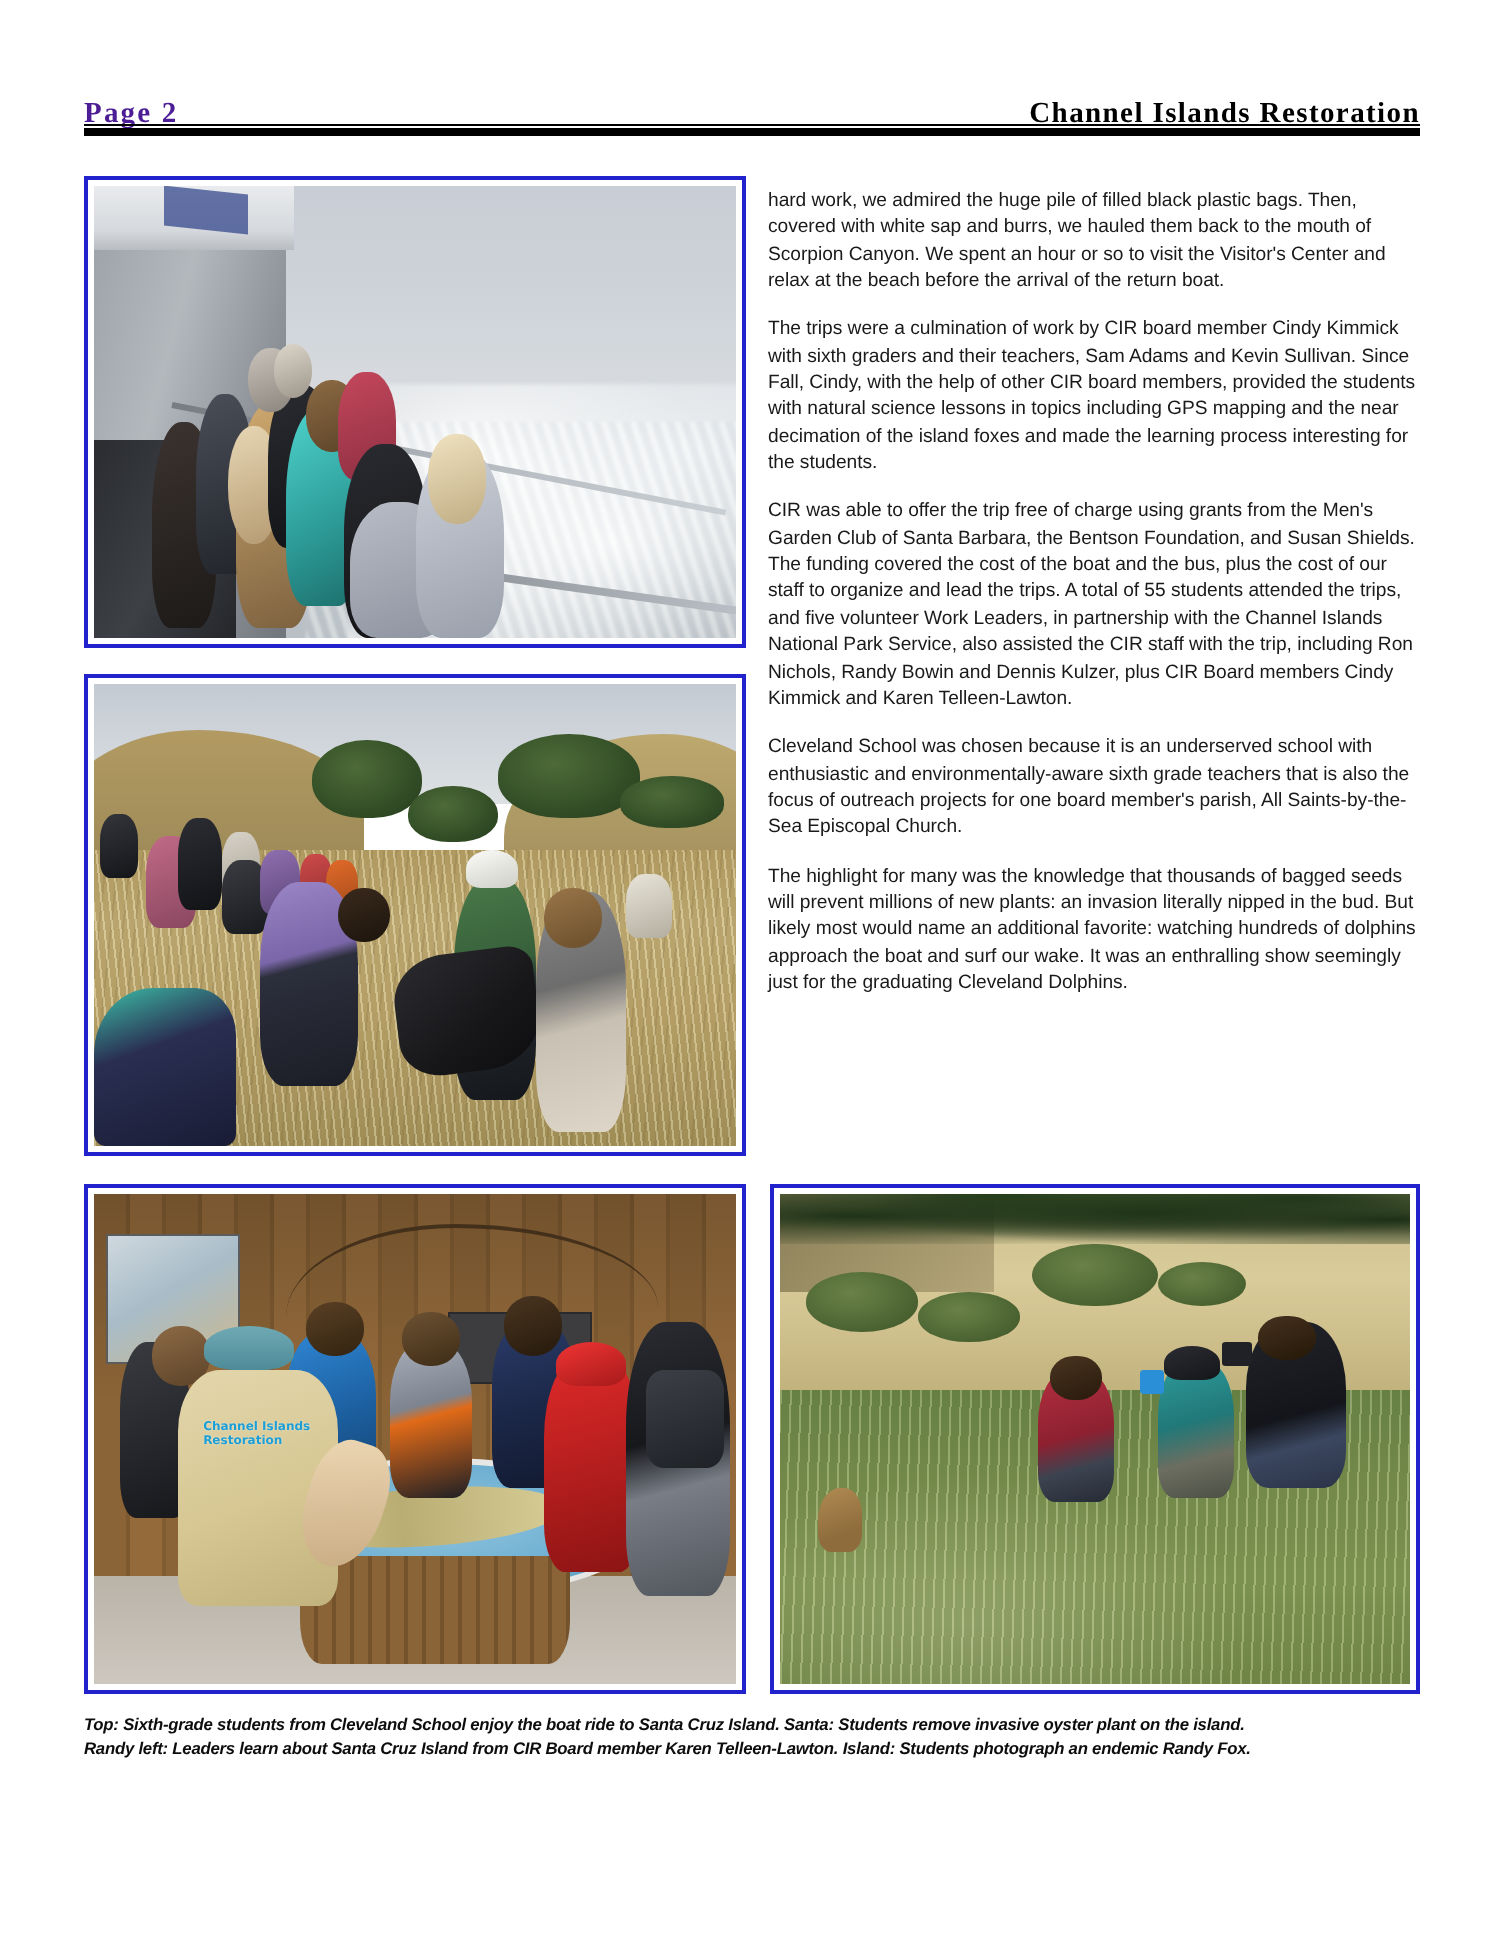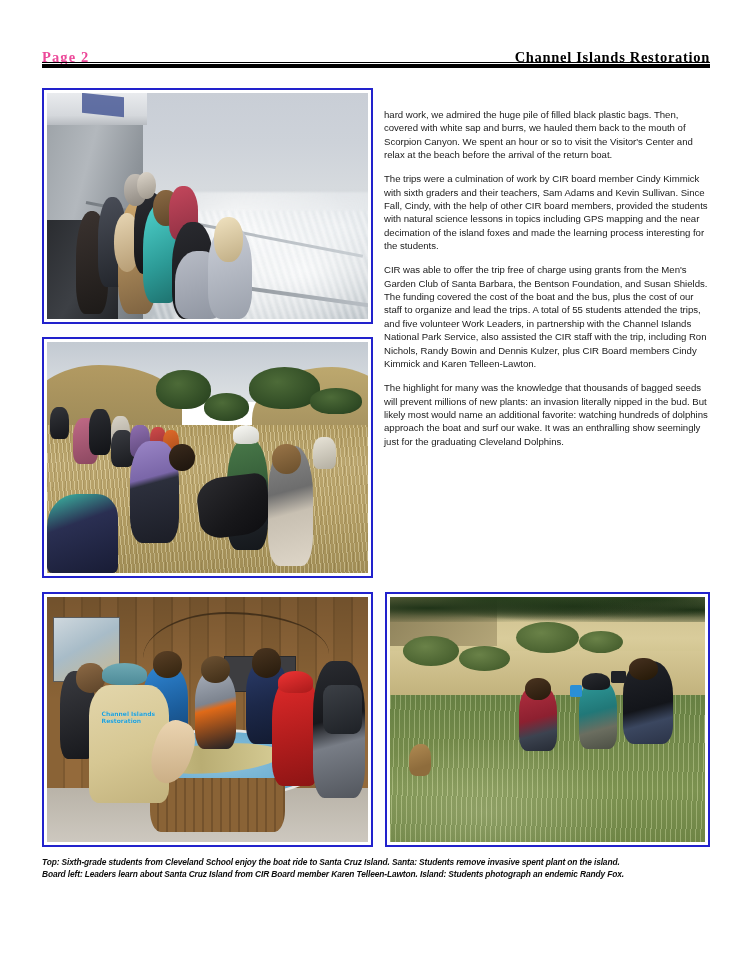--- a/index.html
+++ b/index.html
@@ -29,21 +29,21 @@
     height: 24px;
     display: flex;
     align-items: flex-end;
     justify-content: space-between;
     font-family: "Liberation Serif", serif;
   }
   .masthead-left {
     font-size: 14.5px;
     font-weight: bold;
     letter-spacing: 1.1px;
-    color: #ec4899;
+    color: #4c1d95;
     line-height: 1;
   }
   .masthead-right {
     font-size: 14.5px;
     font-weight: bold;
     letter-spacing: 0.7px;
     color: #000000;
     line-height: 1;
   }
   .header-rule {
@@ -300,21 +300,20 @@
     border-radius: 50% 40% 30% 30%;
   }
   .ph4-person { position: absolute; border-radius: 40% 40% 22% 22%; }
 
   
   .col-text {
     position: absolute;
     left: 384px;
     top: 94px;
     width: 328px;
-    margin-top: 14px;
   }
   .col-text p {
     margin: 0 0 11px 0;
     font-family: "Liberation Sans", sans-serif;
     font-size: 9.6px;
     line-height: 13.35px;
     color: #1a1a1a;
     text-align: left;
     letter-spacing: -0.02px;
   }
@@ -463,21 +462,22 @@
       <div class="ph4-person" style="left:76%;top:25%;width:9%;height:9%;background:linear-gradient(160deg,#463120,#241806);border-radius:48%;"></div>
       <div class="ph4-person" style="left:70%;top:30%;width:5%;height:5%;background:#1f2126;border-radius:12%;"></div>
       <div class="ph4-person" style="left:57%;top:36%;width:4%;height:5%;background:#2a8fd6;border-radius:14%;"></div>
     </div>
   </div>
 
   <div class="col-text">
     <p>hard work, we admired the huge pile of filled black plastic bags. Then, covered with white sap and burrs, we hauled them back to the mouth of Scorpion Canyon. We spent an hour or so to visit the Visitor's Center and relax at the beach before the arrival of the return boat.</p>
     <p>The trips were a culmination of work by CIR board member Cindy Kimmick with sixth graders and their teachers, Sam Adams and Kevin Sullivan. Since Fall, Cindy, with the help of other CIR board members, provided the students with natural science lessons in topics including GPS mapping and the near decimation of the island foxes and made the learning process interesting for the students.</p>
     <p>CIR was able to offer the trip free of charge using grants from the Men's Garden Club of Santa Barbara, the Bentson Foundation, and Susan Shields. The funding covered the cost of the boat and the bus, plus the cost of our staff to organize and lead the trips.  A total of 55 students attended the trips, and five volunteer Work Leaders, in partnership with the Channel Islands National Park Service, also assisted the CIR staff with the trip, including Ron Nichols, Randy Bowin and Dennis Kulzer, plus CIR Board members Cindy Kimmick and Karen Telleen-Lawton.</p>
+    <p>Cleveland School was chosen because it is an underserved school with enthusiastic and environmentally-aware sixth grade teachers that is also the focus of outreach projects for one board member's parish, All Saints-by-the-Sea Episcopal Church.</p>
     <p>The highlight for many was the knowledge that thousands of bagged seeds will prevent millions of new plants: an invasion literally nipped in the bud.  But likely most would name an additional favorite: watching hundreds of dolphins approach the boat and surf our wake. It was an enthralling show seemingly just for the graduating Cleveland Dolphins.</p>
   </div>
 
   <div class="caption">
-    <div class="caption-line"><span class="lead">Top:</span><span> Sixth-grade students from Cleveland School enjoy the boat ride to Santa Cruz Island.</span><span class="lead">  Santa:</span><span> Students remove invasive spent plant on the island.</span></div>
-    <div class="caption-line"><span class="lead">Board left:</span><span> Leaders learn about Santa Cruz Island from CIR Board member Karen Telleen-Lawton.</span><span class="lead">  Island:</span><span> Students photograph an endemic Randy Fox.</span></div>
+    <div class="caption-line"><span class="lead">Top:</span><span> Sixth-grade students from Cleveland School enjoy the boat ride to Santa Cruz Island.</span><span class="lead">  Santa:</span><span> Students remove invasive oyster plant on the island.</span></div>
+    <div class="caption-line"><span class="lead">Randy left:</span><span> Leaders learn about Santa Cruz Island from CIR Board member Karen Telleen-Lawton.</span><span class="lead">  Island:</span><span> Students photograph an endemic Randy Fox.</span></div>
   </div>
 
 </div>
 
 </body></html>

